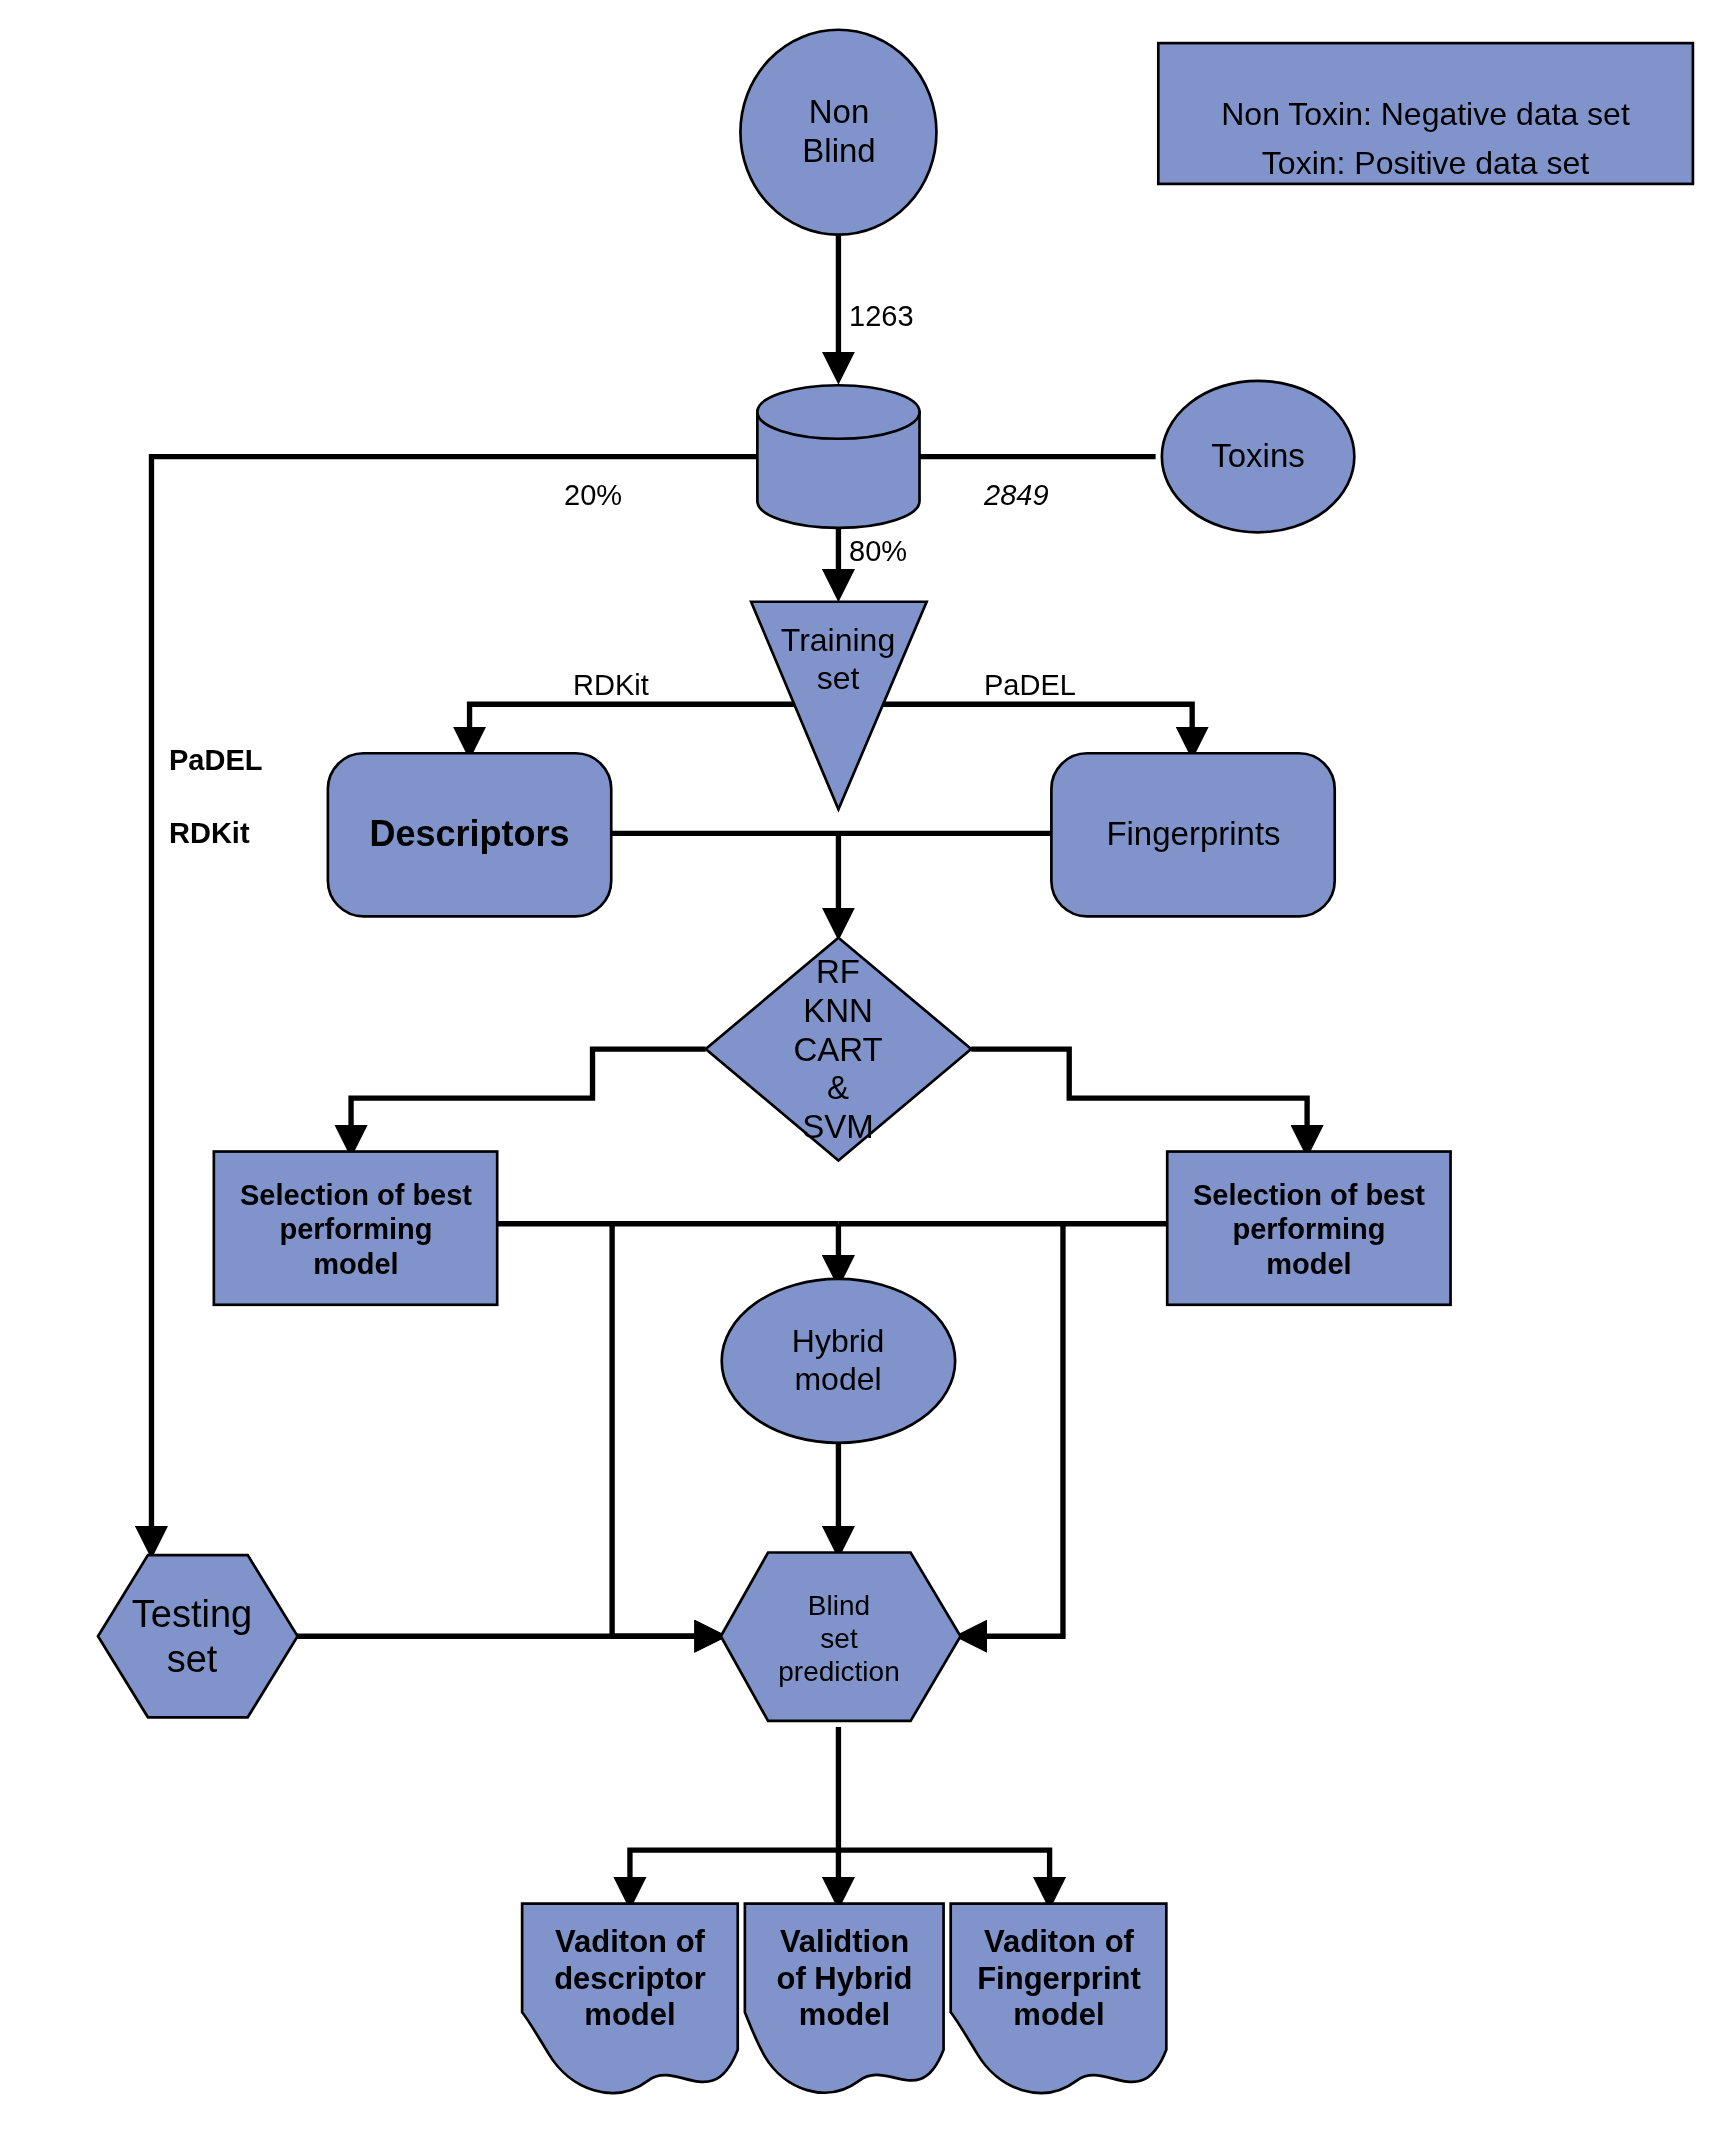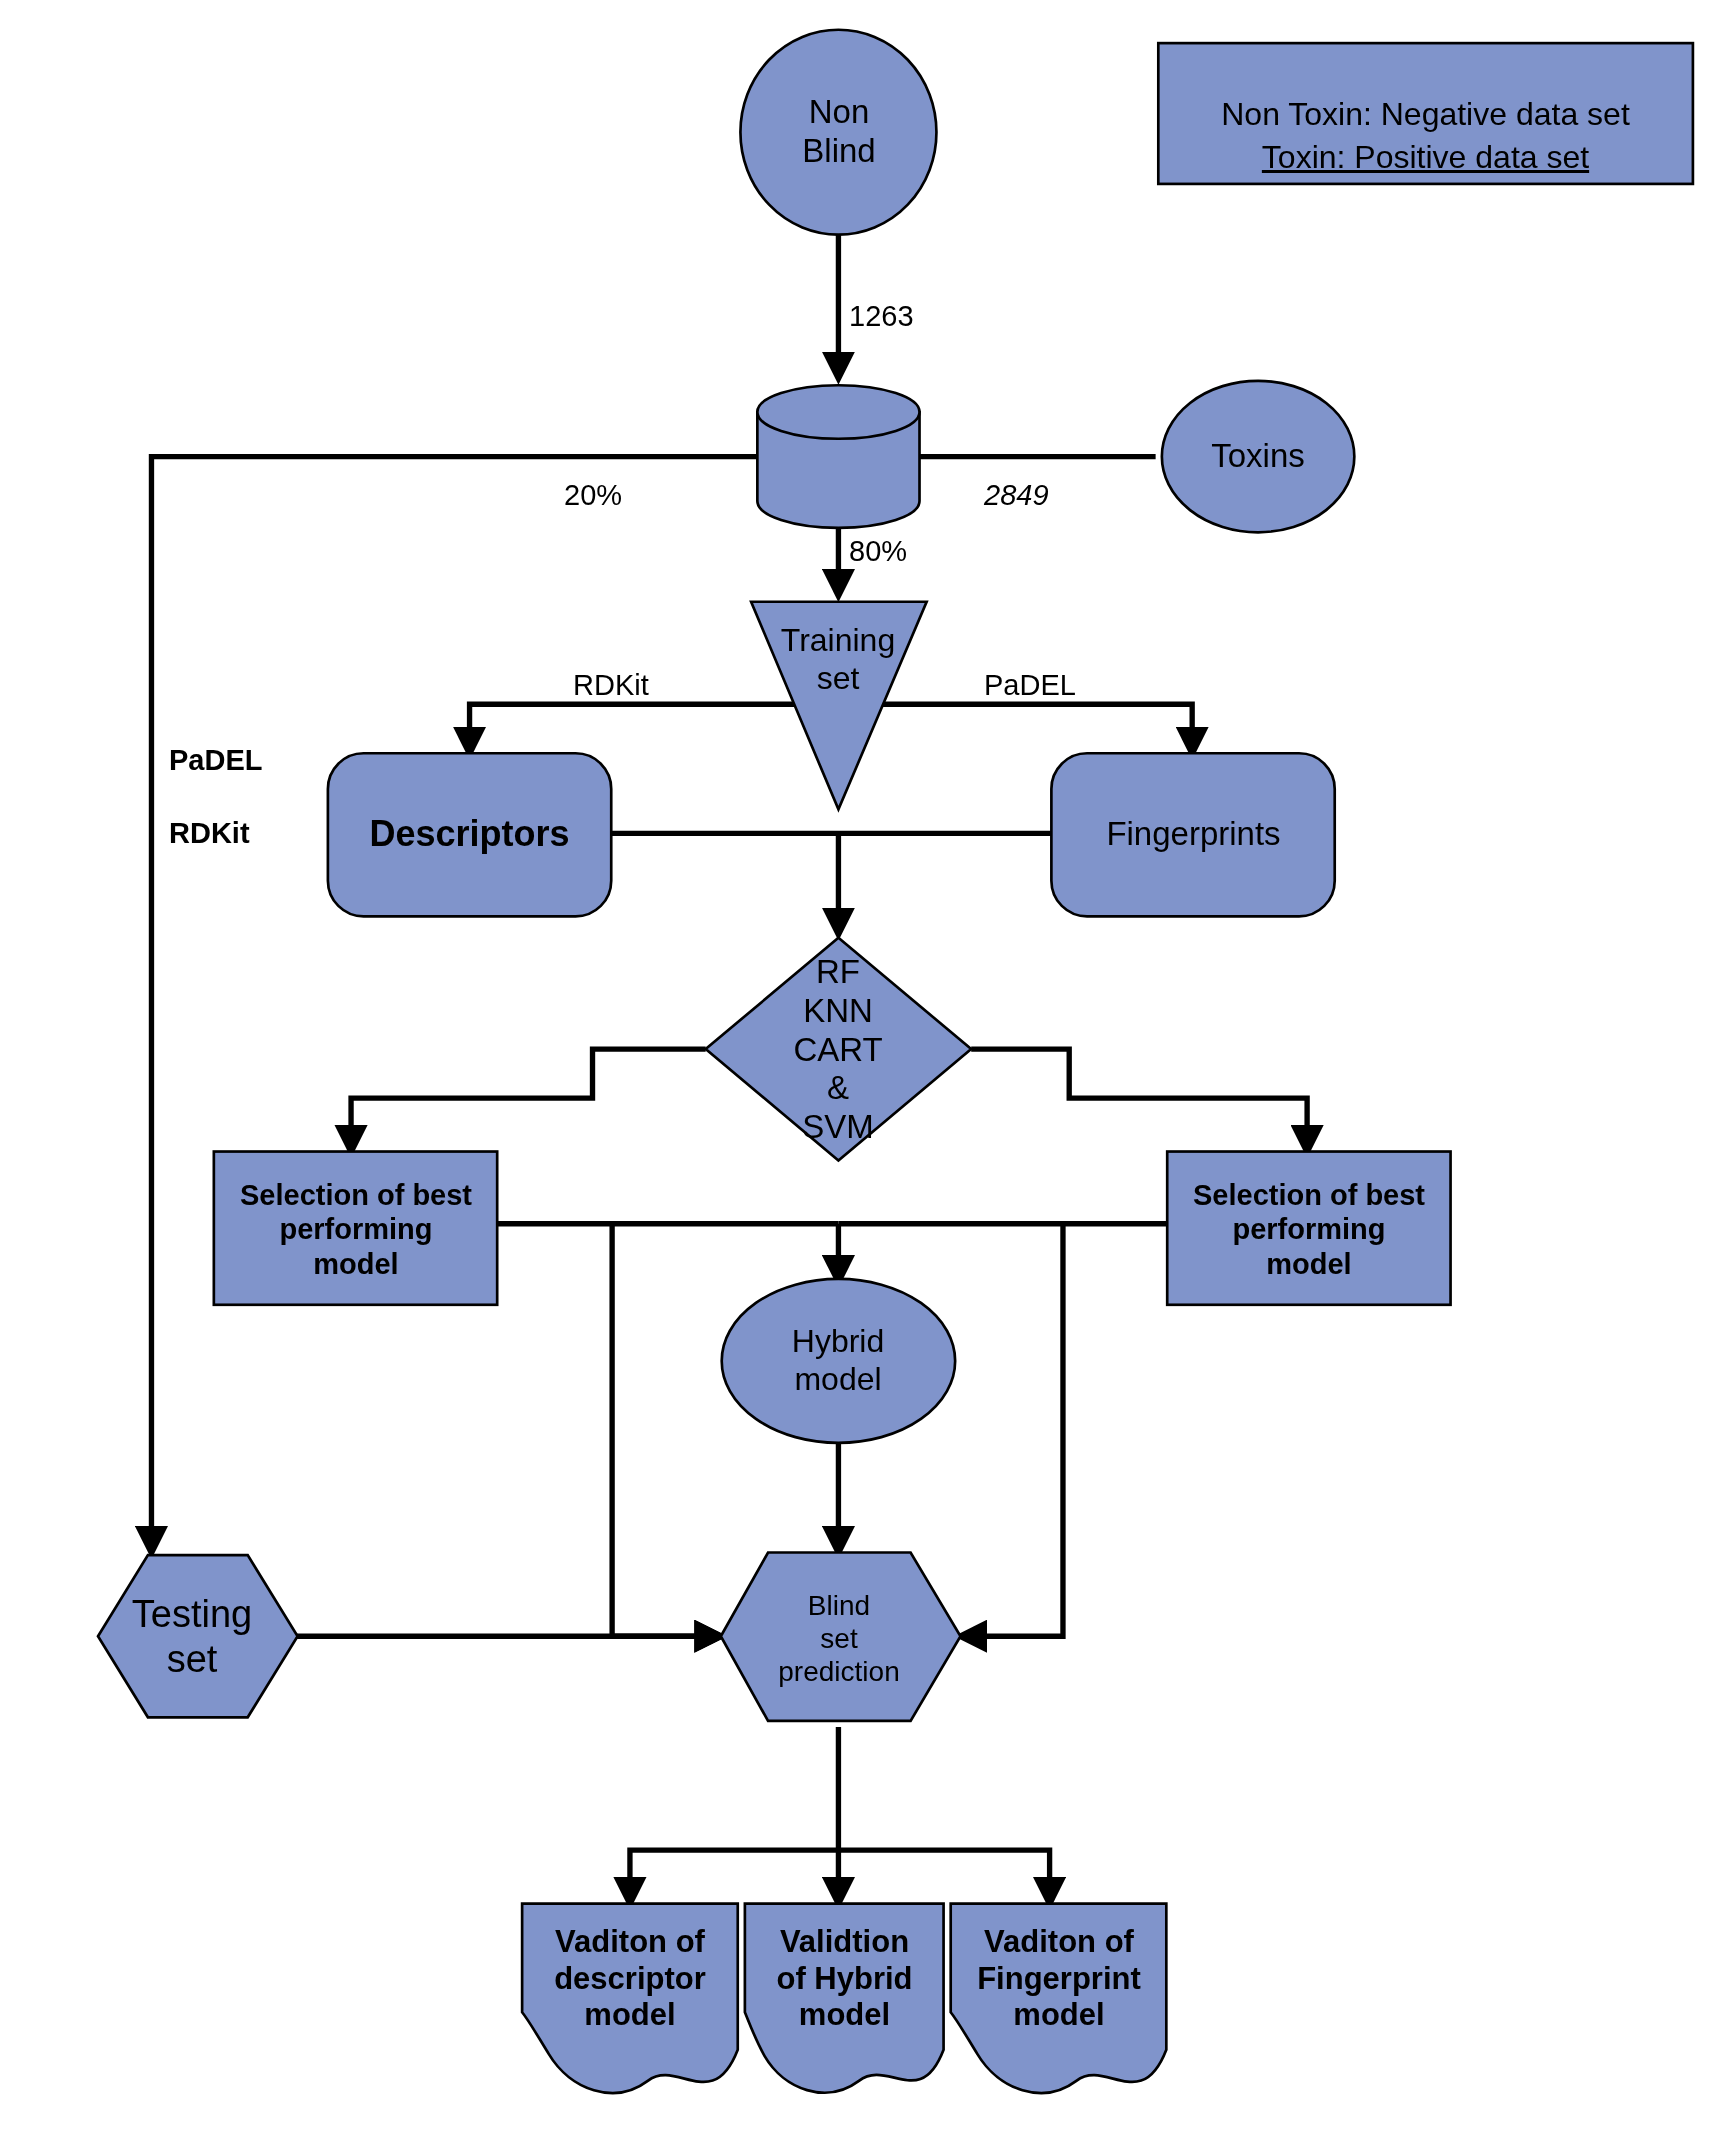--- a/index.html
+++ b/index.html
@@ -139,21 +139,21 @@
                C 847 2287 841 2270 836 2258 Z"></path>
 
       <path d="M 1067 2136 L 1309 2136 L 1309 2300
                C 1281 2372 1241 2310 1208 2335
                C 1171 2363 1121 2345 1097 2305
                C 1084 2284 1075 2268 1067 2258 Z"></path>
     </g>
   </svg>
 
   <div class="node-label" style="left:1158px; top:70px; width:535px; height:50px; font-size:32px;margin-top:20px;">Non Toxin: Negative data set</div>
-  <div class="node-label" style="left:1158px; top:133px; width:535px; height:50px; font-size:32px;text-decoration:underline;">Toxin: Positive data set</div>
+  <div class="node-label" style="left:1158px; top:139px; width:535px; height:50px; font-size:32px;">Toxin: Positive data set</div>
 
   <div class="node-label" style="left:741px; top:87px; width:196px; height:89px; font-size:33px;">Non
 Blind</div>
 
   <div class="node-label" style="left:1162px; top:432px; width:192px; height:48px; font-size:33px;">Toxins</div>
 
   <div class="node-label" style="left:758px; top:615px; width:160px; height:89px; font-size:32px;">Training
 set</div>
 
   <div class="node-label lbl-bold" style="left:328px; top:809px; width:283px; height:50px; font-size:36px;">Descriptors</div>

